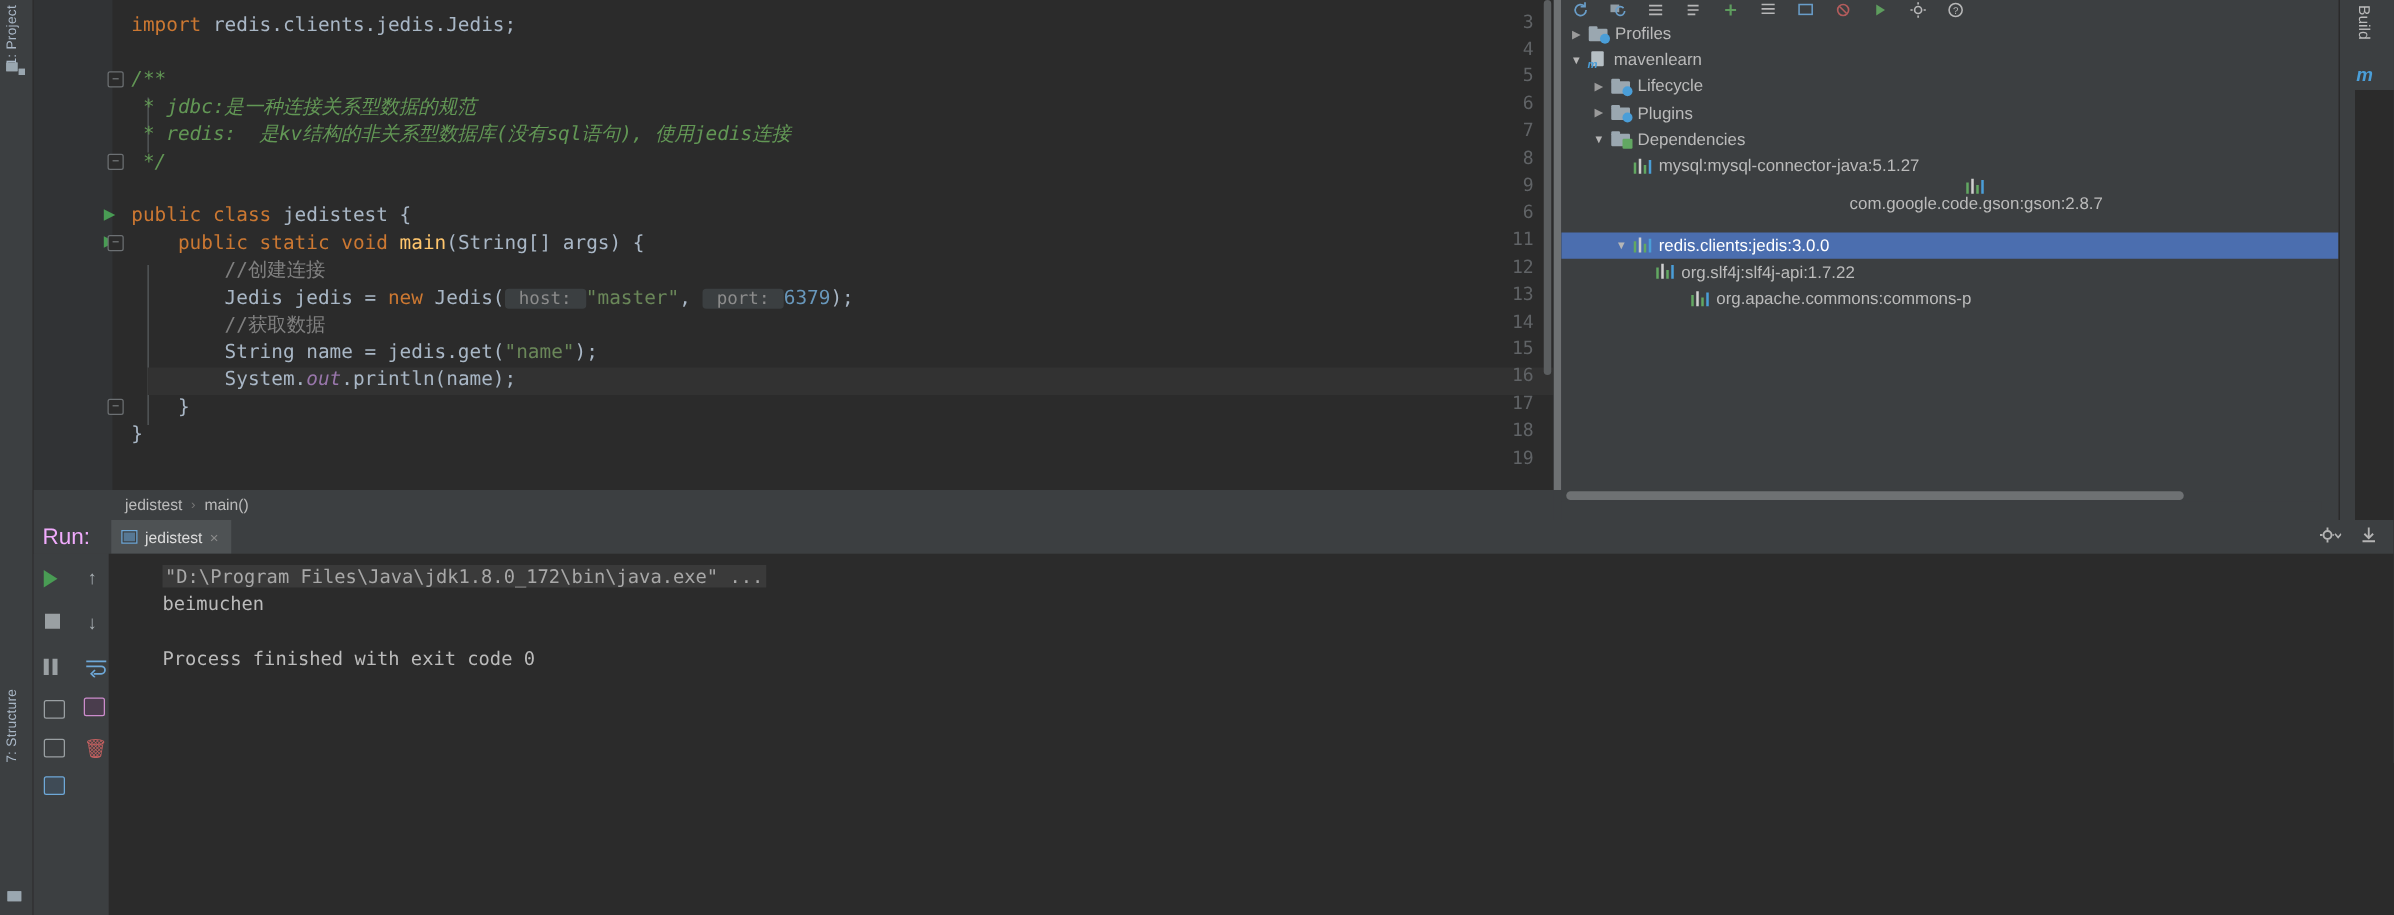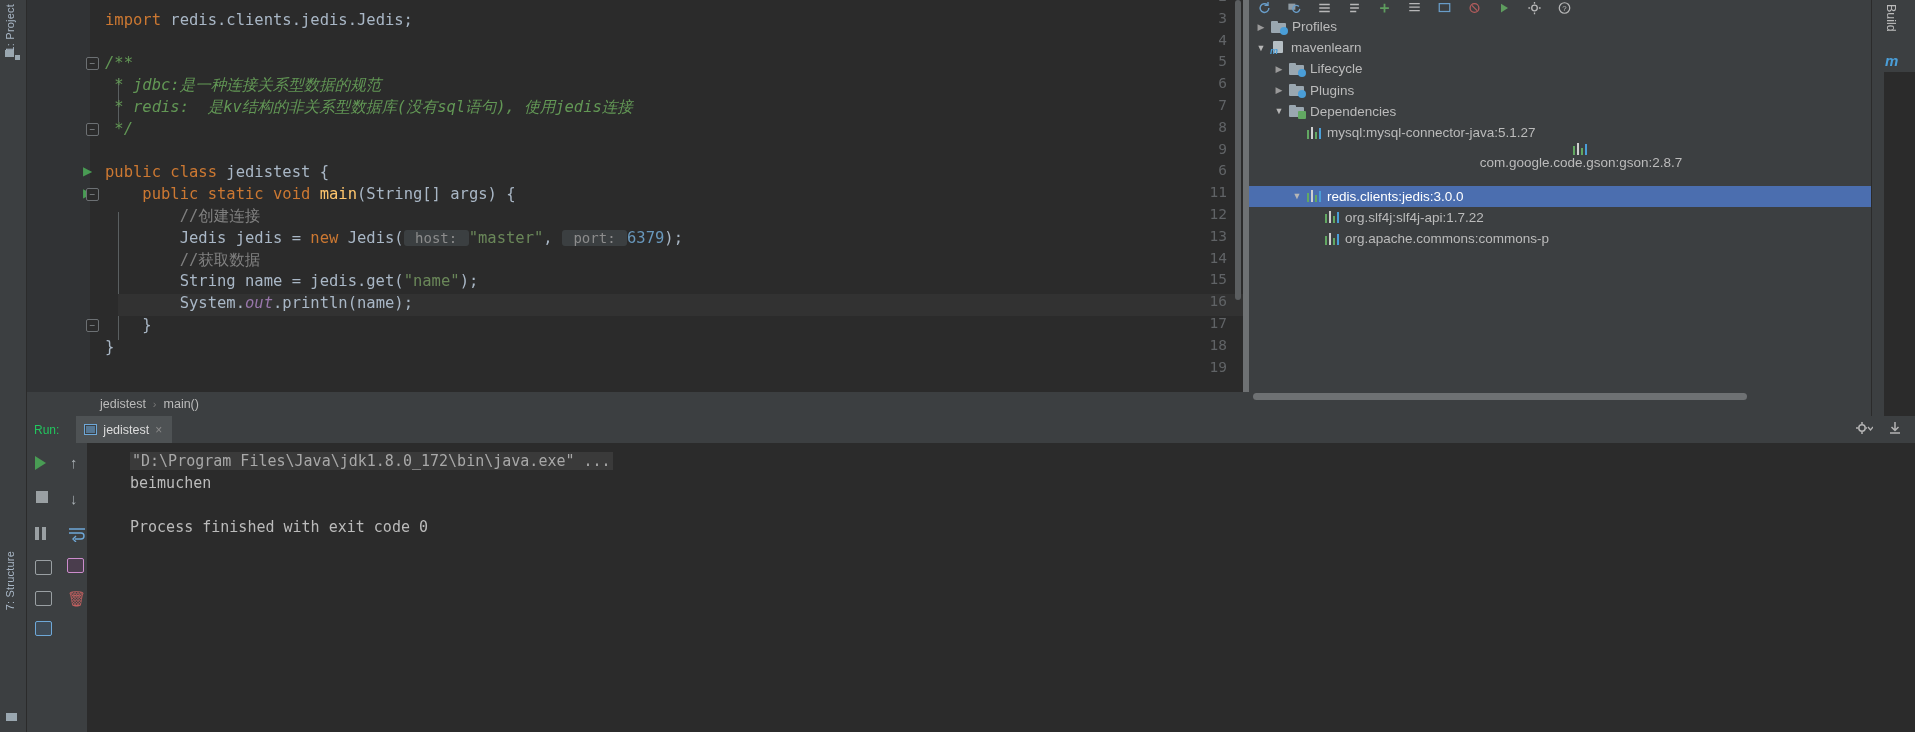--- a/index.html
+++ b/index.html
@@ -98,21 +98,21 @@
 
   
   .runpanel {
     position: absolute; left: 27px; top: 416px; width: 1888px; height: 316px;
     background: #3c3f41;
   }
   .run-head {
     position: absolute; left: 0; top: 0; width: 1888px; height: 27px;
     display: flex; align-items: center;
   }
-  .run-label { color: #22c55e; font-size: 12px; margin-left: 7px; }
+  .run-label { color: #f0abfc; font-size: 18px; margin-left: 7px; }
   .run-tab {
     display: flex; align-items: center; gap: 6px;
     margin-left: 17px; padding: 4px 10px 4px 8px;
     background: #4e5254; height: 27px;
   }
   .tab-ico {
     width: 13px; height: 11px; border: 1.5px solid #6ea8d8;
     background: #3c3f41; position: relative;
   }
   .tab-ico::after {
@@ -481,21 +481,21 @@
           <span style="display: inline-flex; align-items: center; margin: 0px 6px 0px 4px;">
             <span class="ico-bars">
               <i></i>
               <i></i>
               <i></i>
               <i></i>
             </span>
           </span>
           <span class="tlabel">org.slf4j:slf4j-api:1.7.22</span>
         </div>
-        <div class="trow" style="top: 212px; padding-left: 60px;">
+        <div class="trow" style="top: 212px; padding-left: 88px;">
           <span class="tw"></span>
           <span style="display: inline-flex; align-items: center; margin: 0px 6px 0px 4px;">
             <span class="ico-bars">
               <i></i>
               <i></i>
               <i></i>
               <i></i>
             </span>
           </span>
           <span class="tlabel">org.apache.commons:commons-p</span>

